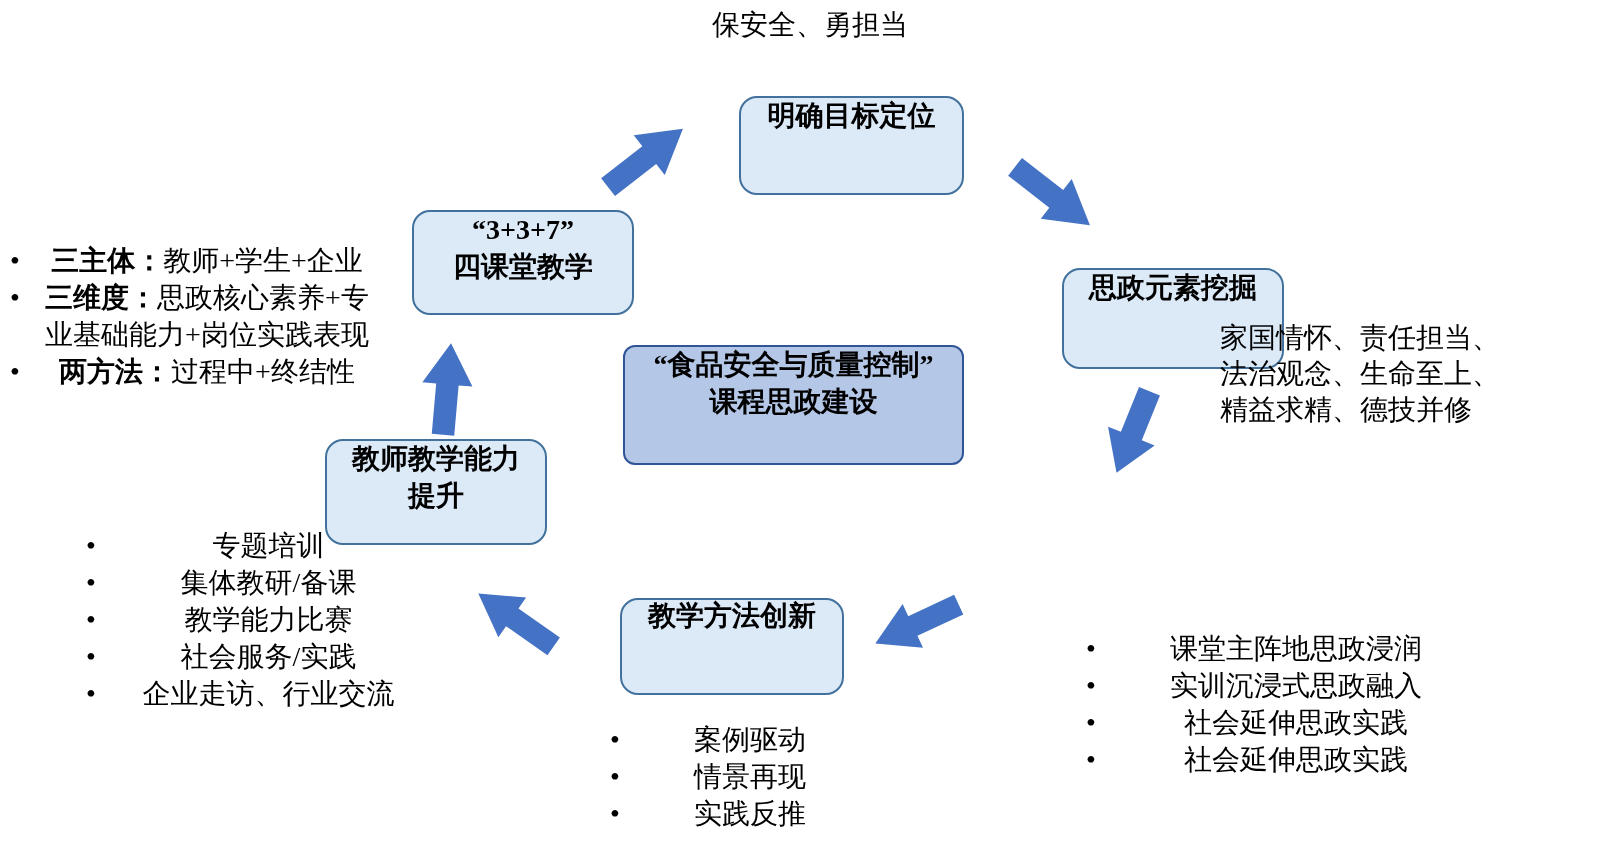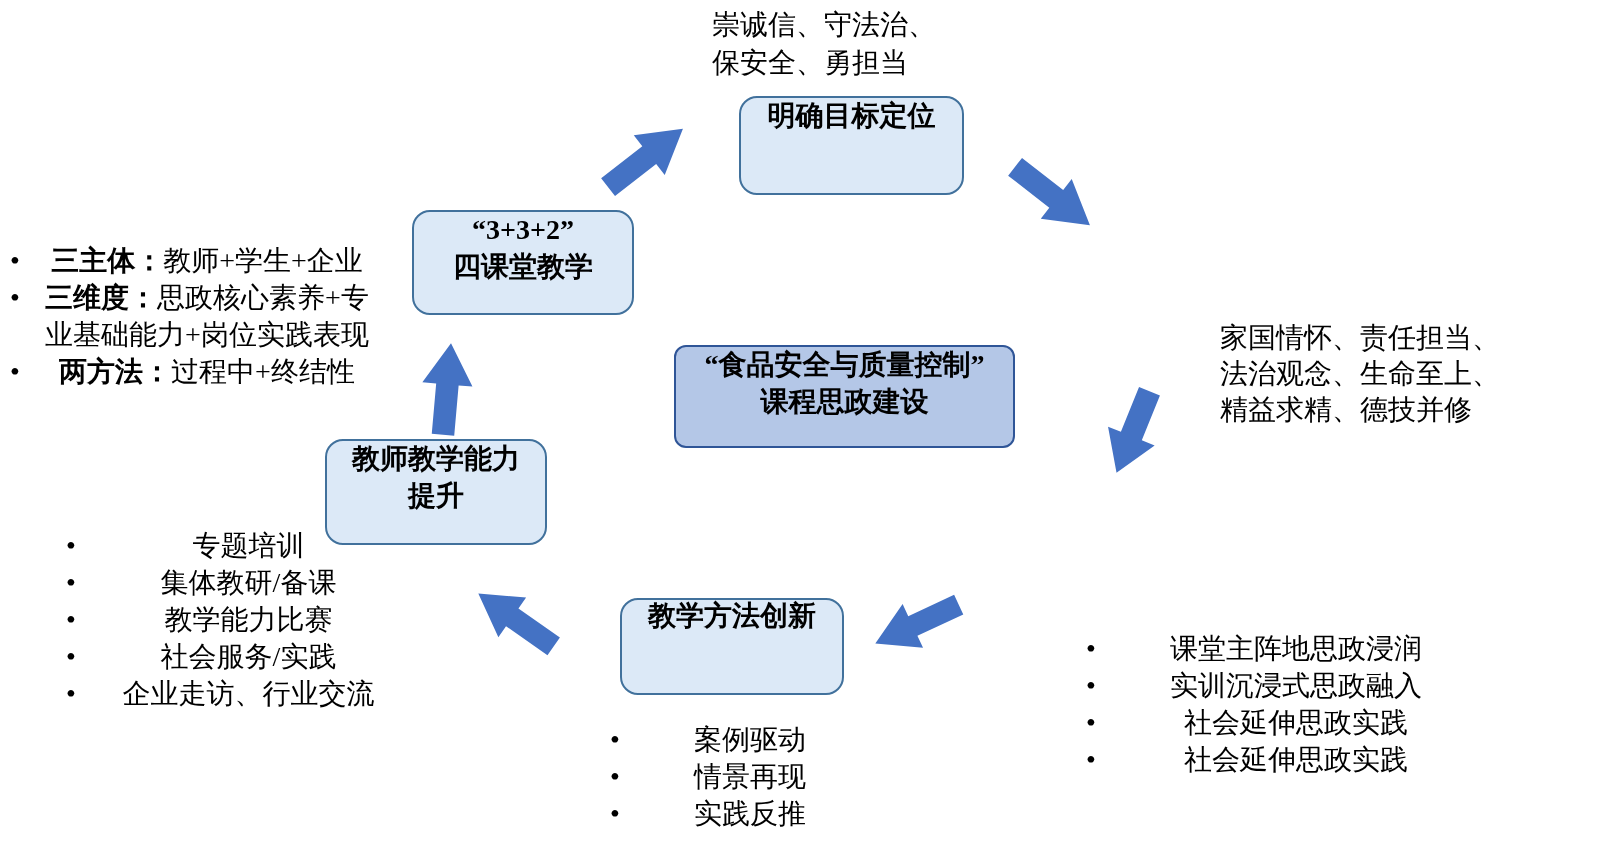--- a/index.html
+++ b/index.html
@@ -66,42 +66,45 @@
   }
   svg.arrow polygon{
     fill:var(--arrow);
   }
 </style>
 </head>
 <body>
 
 <div class="canvas">
 
-  <div class="node center" style="left:658px;top:345px;width:341px;height:103px;">
+  <div class="node center" style="left:607px;top:345px;width:341px;height:120px;">
     <div>“食品安全与质量控制”</div>
     <div>课程思政建设</div>
   </div>
 
   <div class="node" style="left:723px;top:96px;width:225px;height:99px;">
     <div>明确目标定位</div>
   </div>
 
+  <div class="node" style="left:1046px;top:268px;width:222px;height:101px;">
+    <div>思政元素挖掘</div>
+  </div>
 
 
   <div class="node" style="left:604px;top:598px;width:224px;height:97px;font-family:Liberation Mono, monospace;">
     <div>教学方法创新</div>
   </div>
 
   <div class="node" style="left:309px;top:439px;width:222px;height:106px;">
     <div>教师教学能力</div>
     <div>提升</div>
   </div>
 
   <div class="node" style="left:396px;top:210px;width:222px;height:105px;">
-    <div>“3+3+2”</div>
+    <div>“3+3+7”</div>
     <div>四课堂教学</div>
   </div>
 
   <svg class="arrow" style="left:598px;top:132px;transform:rotate(-38deg);" width="95" height="52" viewBox="0 0 100 60" preserveAspectRatio="none">
     <polygon points="0,17 55,17 55,1 100,30 55,59 55,43 0,43"></polygon>
   </svg>
 
   <svg class="arrow" style="left:1005px;top:170px;transform:rotate(38deg);" width="95" height="52" viewBox="0 0 100 60" preserveAspectRatio="none">
     <polygon points="0,17 55,17 55,1 100,30 55,59 55,43 0,43"></polygon>
   </svg>
@@ -116,21 +119,20 @@
 
   <svg class="arrow" style="left:470px;top:595px;transform:rotate(-145deg);" width="92" height="50" viewBox="0 0 100 60" preserveAspectRatio="none">
     <polygon points="0,17 55,17 55,1 100,30 55,59 55,43 0,43"></polygon>
   </svg>
 
   <svg class="arrow" style="left:401px;top:363px;transform:rotate(-85deg);" width="92" height="52" viewBox="0 0 100 60" preserveAspectRatio="none">
     <polygon points="0,17 55,17 55,1 100,30 55,59 55,43 0,43"></polygon>
   </svg>
 
   <div class="note" style="left:712px;top:6px;width:290px;line-height:38px;">
-    <div>崇诚信、守法治、</div>
     <div>保安全、勇担当</div>
   </div>
 
   <div class="note" style="left:1220px;top:320px;width:315px;line-height:36px;">
     <div>家国情怀、责任担当、</div>
     <div>法治观念、生命至上、</div>
     <div>精益求精、德技并修</div>
   </div>
 
   <ul class="bullets" style="left:1076px;top:620px;width:400px;margin-top:10px;">
@@ -139,21 +141,21 @@
     <li><span>社会延伸思政实践</span></li>
     <li><span>社会延伸思政实践</span></li>
   </ul>
 
   <ul class="bullets" style="left:600px;top:721px;width:260px;">
     <li><span>案例驱动</span></li>
     <li><span>情景再现</span></li>
     <li><span>实践反推</span></li>
   </ul>
 
-  <ul class="bullets" style="left:56px;top:527px;width:345px;">
+  <ul class="bullets" style="left:76px;top:527px;width:345px;">
     <li><span>专题培训</span></li>
     <li><span>集体教研/备课</span></li>
     <li><span>教学能力比赛</span></li>
     <li><span>社会服务/实践</span></li>
     <li><span>企业走访、行业交流</span></li>
   </ul>
 
   <ul class="bullets tight" style="left:4px;top:242px;width:372px;">
     <li><span class="lead">三主体：</span><span>教师+学生+企业</span></li>
     <li><span class="lead">三维度：</span><span>思政核心素养+专业基础能力+岗位实践表现</span></li>

